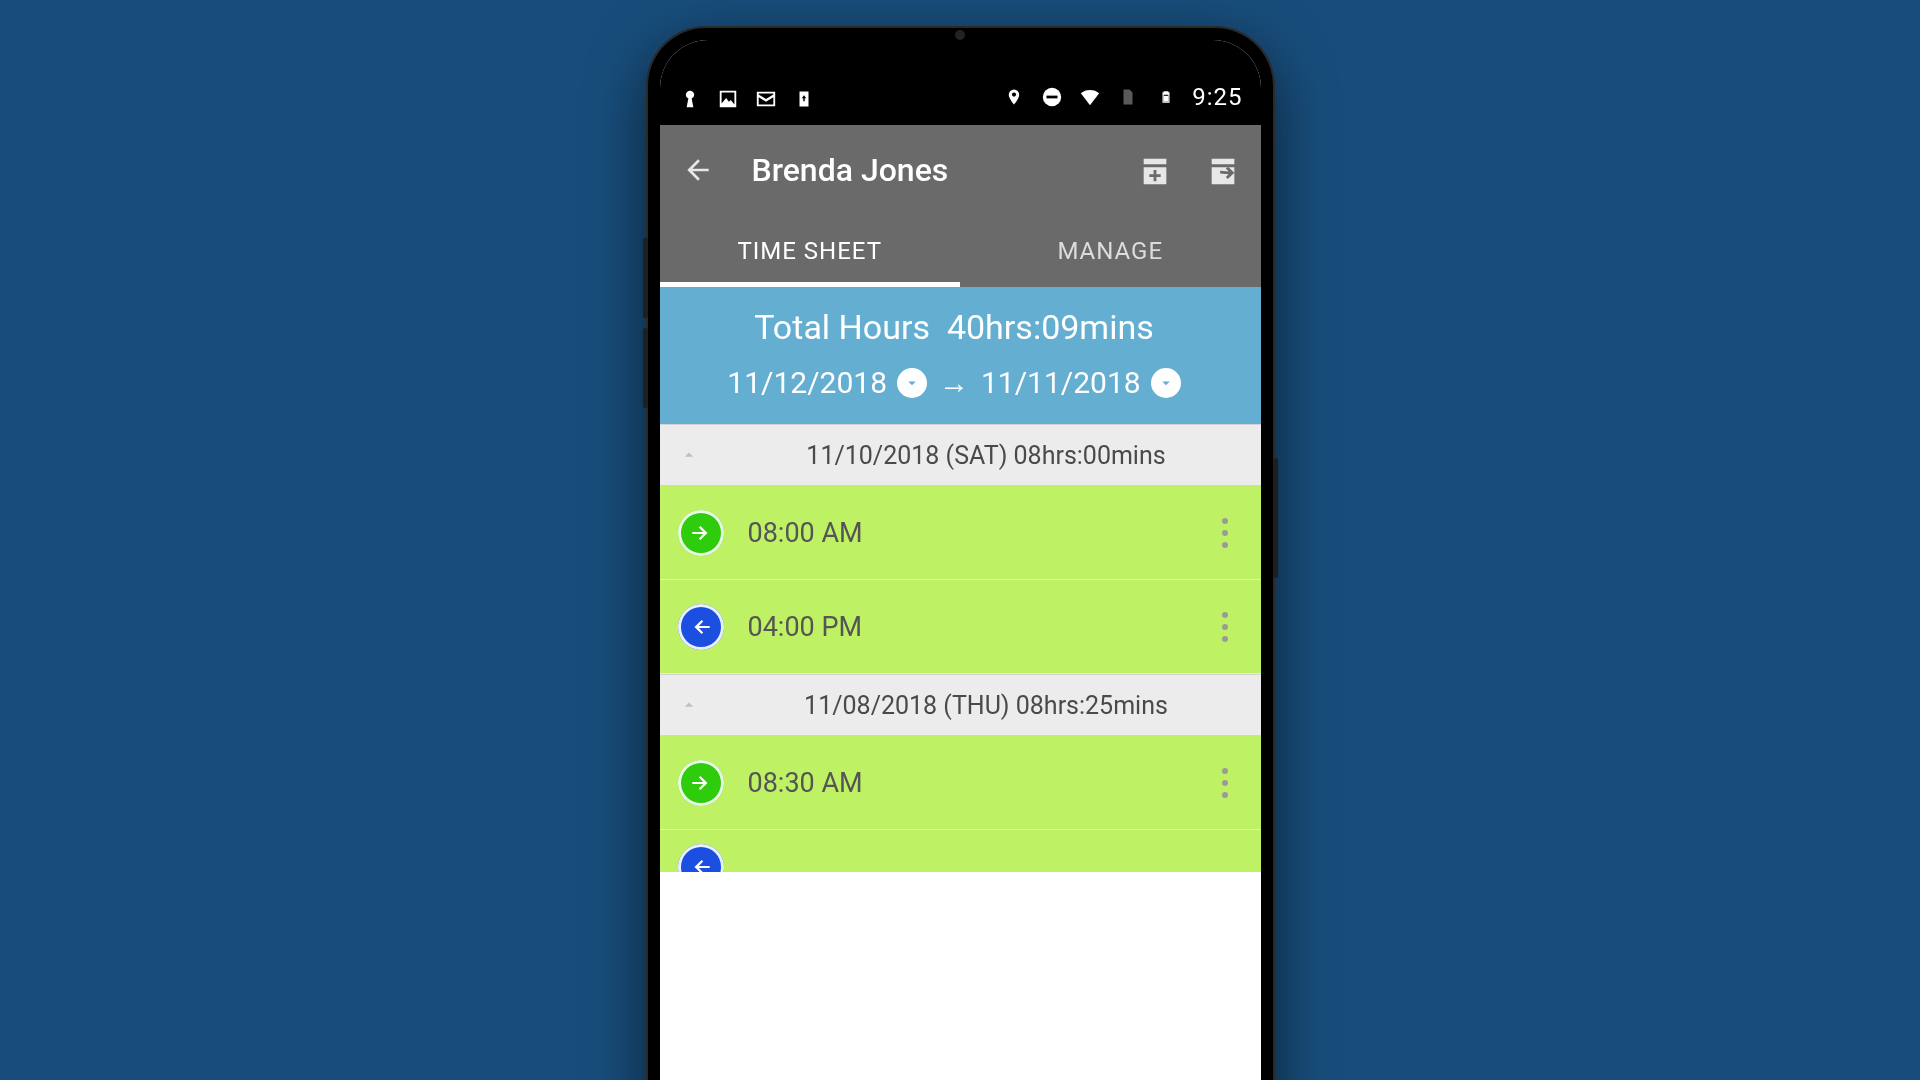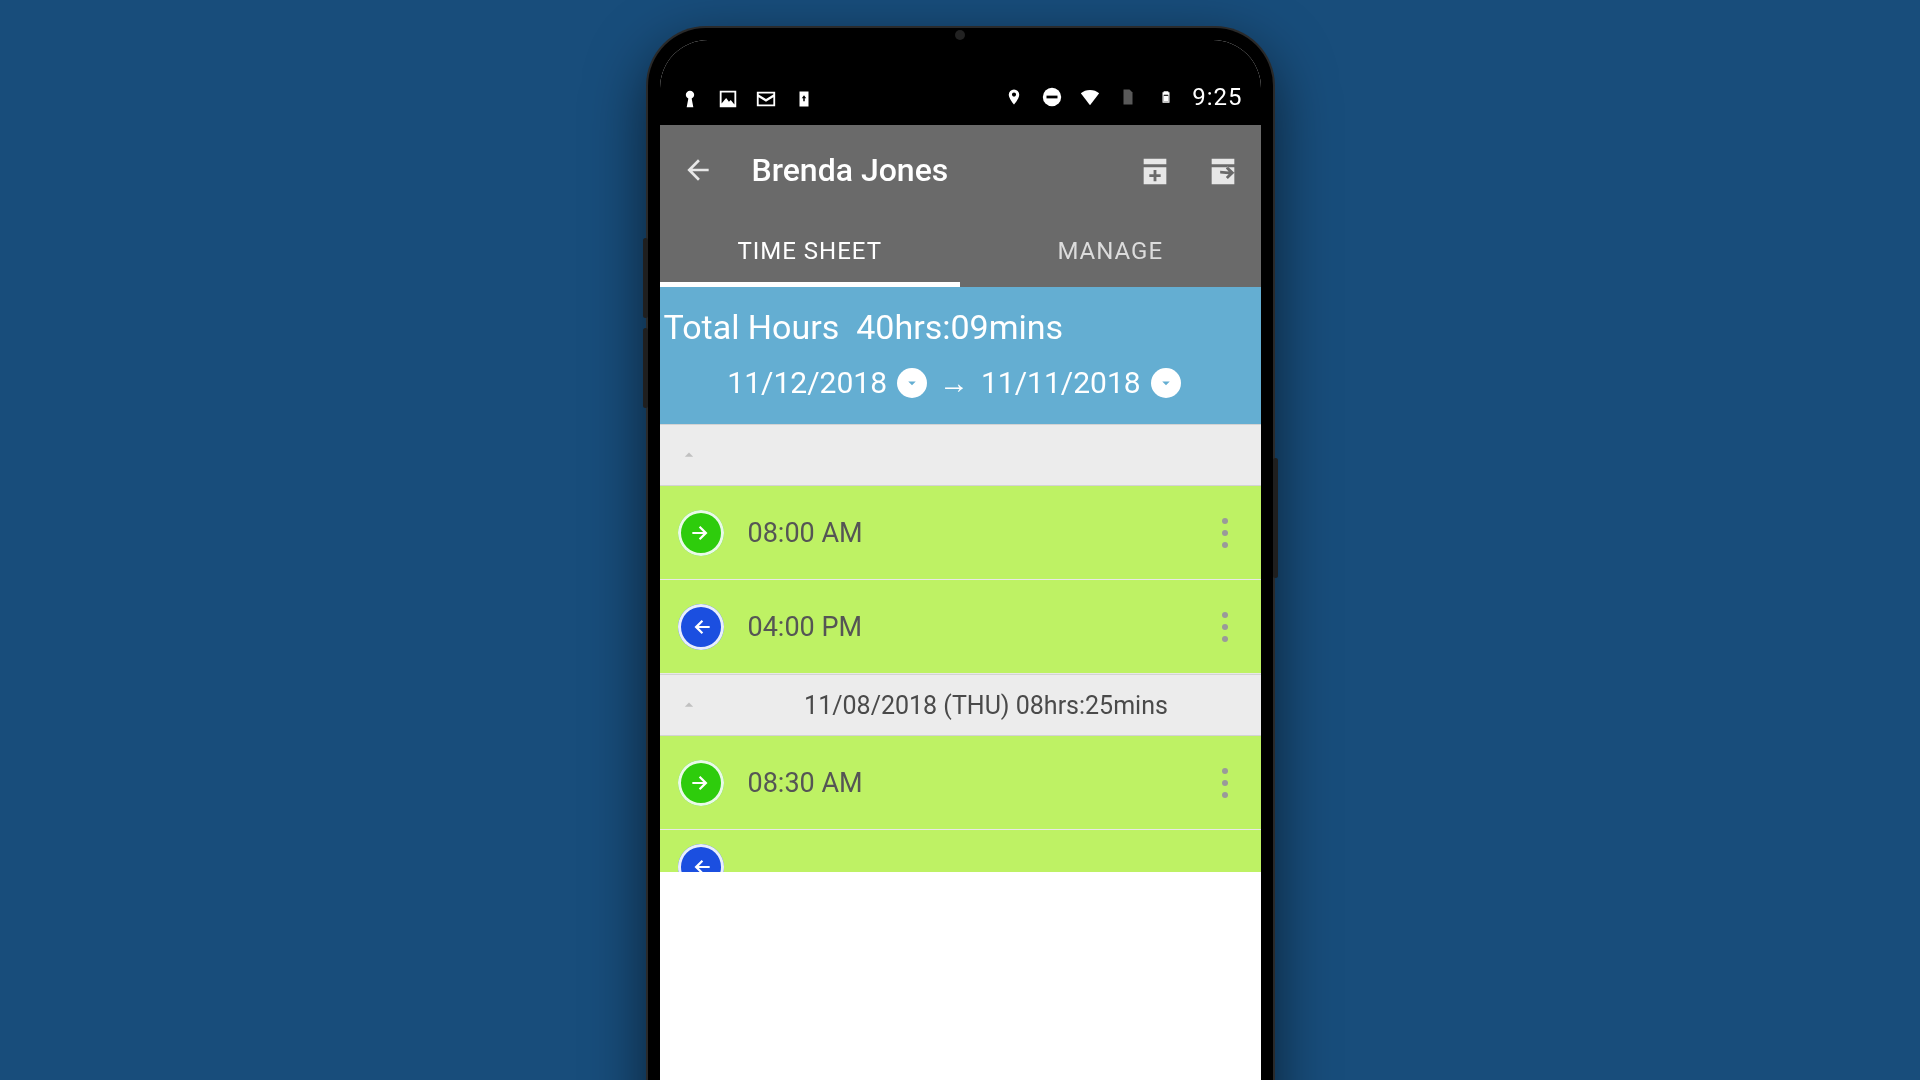--- a/index.html
+++ b/index.html
@@ -107,20 +107,21 @@
     left: 0;
     width: 50%;
     height: 5px;
     background: #fff;
   }
   
   .summary {
     background: #64aed2;
     color: #fff;
     padding: 20px 16px 24px 4px;
+    text-align: center;
   }
   .summary .total-line {
     font-size: 34px;
     margin-bottom: 18px;
   }
   .summary .date-range {
     font-size: 30px;
     display: flex;
     justify-content: center;
     align-items: center;
@@ -313,20 +314,21 @@
         </span>
       </div>
     </div>
 
     <div class="day-header">
       <span class="caret">
         <svg viewBox="0 0 24 24" width="20" height="20">
             <path d="M7 14l5-5 5 5H7z"></path>
           </svg>
       </span>
+      <span class="label">11/10/2018 (SAT)  08hrs:00mins</span>
     </div>
     <div class="entry">
       <span class="entry-icon in">
         <svg viewBox="0 0 24 24" width="26" height="26">
             <path d="M4 11h10l-4-4 1.4-1.4L18 12l-6.6 6.4L10 17l4-4H4v-2z"></path>
           </svg>
       </span>
       <span class="entry-time">08:00 AM</span>
       <div class="entry-menu">
         <span class="dot"></span>

